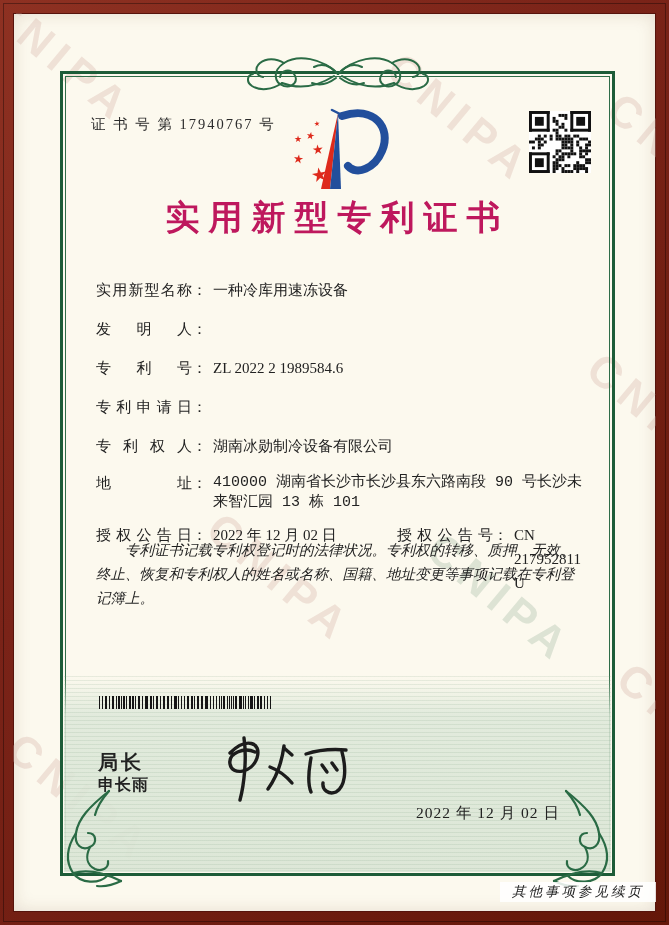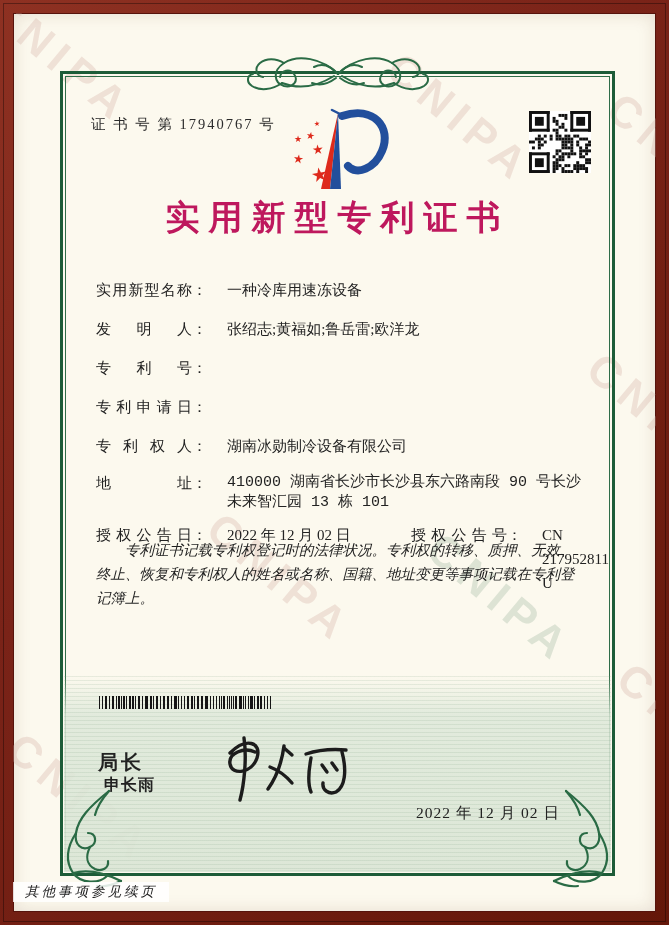--- a/index.html
+++ b/index.html
@@ -34,34 +34,34 @@
   .cert-no{position:absolute;left:25px;top:38px;font-size:14.5px;letter-spacing:2px;color:#2b2b2b;}
   .logo{position:absolute;left:225px;top:26px;width:130px;height:96px;}
   .logo .star{position:absolute;color:#de2a1c;line-height:1;font-family:"DejaVu Sans",sans-serif;}
   .qr{position:absolute;left:463px;top:34px;width:62px;height:62px;background:#fff;}
   .title{position:absolute;left:0;right:0;top:118px;text-align:center;
          font-size:34px;font-weight:bold;letter-spacing:9px;color:#be185d;}
   .fields{position:absolute;left:30px;right:20px;top:201px;font-size:15px;}
   .frow{display:flex;align-items:flex-start;line-height:24px;margin-bottom:15px;}
   .flabel{display:inline-block;width:96px;text-align:justify;text-align-last:justify;flex:0 0 96px;}
   .fcolon{flex:0 0 auto;}
-  .fval{margin-left:20px;}
+  .fval{margin-left:6px;}
   .fval.wide{width:392px;font-family:Liberation Mono, monospace;}
   .fval.fixed{width:172px;flex:0 0 172px;}
   .flabel2{display:inline-block;width:96px;text-align:justify;text-align-last:justify;flex:0 0 96px;margin-left:12px;}
   .body-text{position:absolute;left:30px;right:26px;top:462px;font-size:14.5px;
              line-height:1.64;font-style:italic;color:#1f1f1f;}
   .body-text p{margin:0;text-indent:2em;}
   .barcode{position:absolute;left:33px;top:618px;width:172px;height:13px;}
   .sig-title{position:absolute;left:32px;top:672px;font-size:20px;font-weight:bold;letter-spacing:3px;}
-  .sig-name{position:absolute;left:32px;top:698px;font-size:16px;font-weight:bold;letter-spacing:1px;margin-left:6px;}
+  .sig-name{position:absolute;left:32px;top:698px;font-size:16px;font-weight:bold;letter-spacing:1px;}
   .sig-script{position:absolute;left:138px;top:652px;}
   .date{position:absolute;left:350px;top:726px;font-size:15.5px;letter-spacing:1px;}
   .page-num{position:absolute;left:0;right:0;top:770px;text-align:center;font-size:12.5px;letter-spacing:1px;color:#333;}
-  .footer-note{position:absolute;left:0;right:0;top:869px;text-align:left;z-index:4;}
+  .footer-note{position:absolute;left:0;right:0;top:869px;text-align:right;z-index:4;}
   .footer-note span{display:inline-block;background:rgba(255,255,255,.85);padding:1px 12px;
                     font-size:13.5px;font-style:italic;letter-spacing:3px;color:#222;}
 </style>
 </head>
 <body>
 
 <div class="frame"></div>
 
 <div class="paper">
 
@@ -266,25 +266,25 @@
 
       <div class="fields">
         <div class="frow">
           <span class="flabel">实用新型名称</span>
             <span class="fcolon">：</span>
           <span class="fval">一种冷库用速冻设备</span>
         </div>
         <div class="frow">
           <span class="flabel">发明人</span>
             <span class="fcolon">：</span>
-          <span class="fval">张绍志;黄福如;鲁岳雷;欧洋龙</span>
         </div>
         <div class="frow">
           <span class="flabel">专利号</span>
             <span class="fcolon">：</span>
+          <span class="fval">ZL 2022 2 1989584.6</span>
         </div>
         <div class="frow">
           <span class="flabel">专利申请日</span>
             <span class="fcolon">：</span>
         </div>
         <div class="frow">
           <span class="flabel">专利权人</span>
             <span class="fcolon">：</span>
           <span class="fval">湖南冰勋制冷设备有限公司</span>
         </div>

